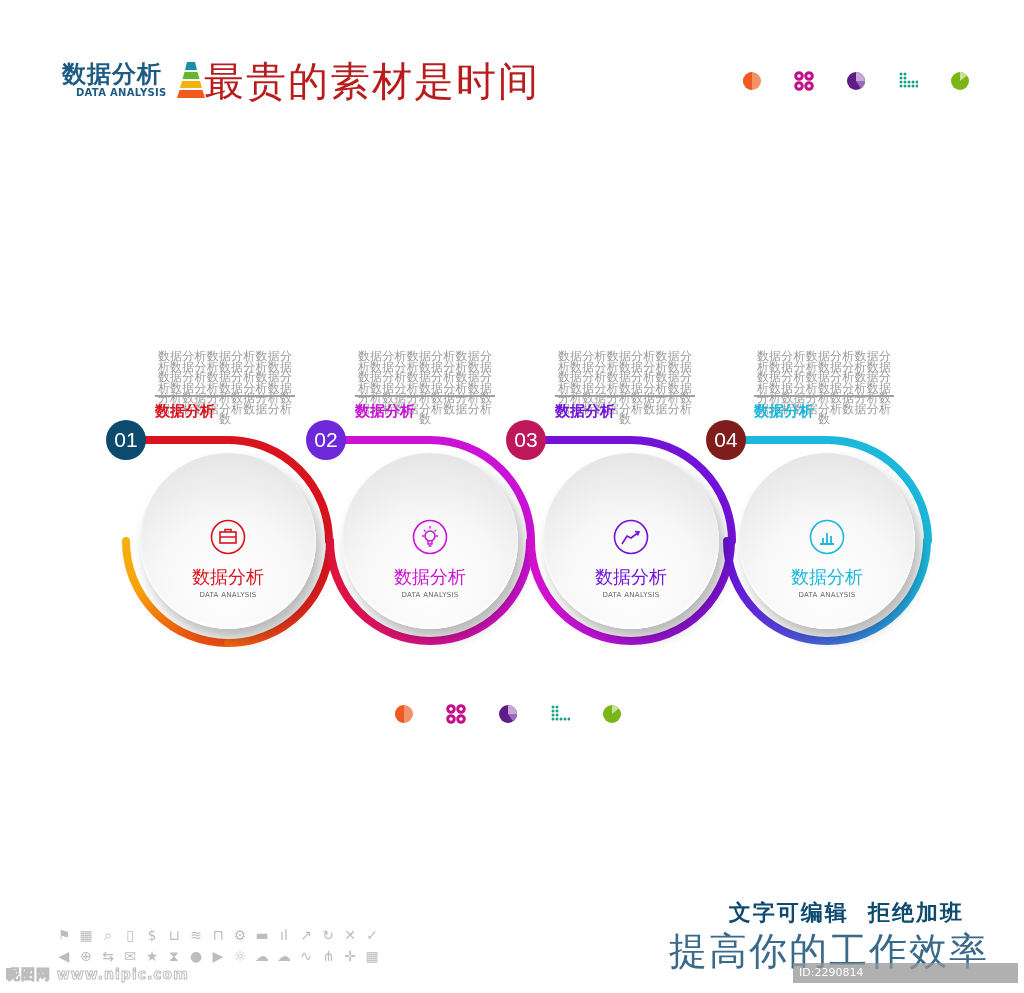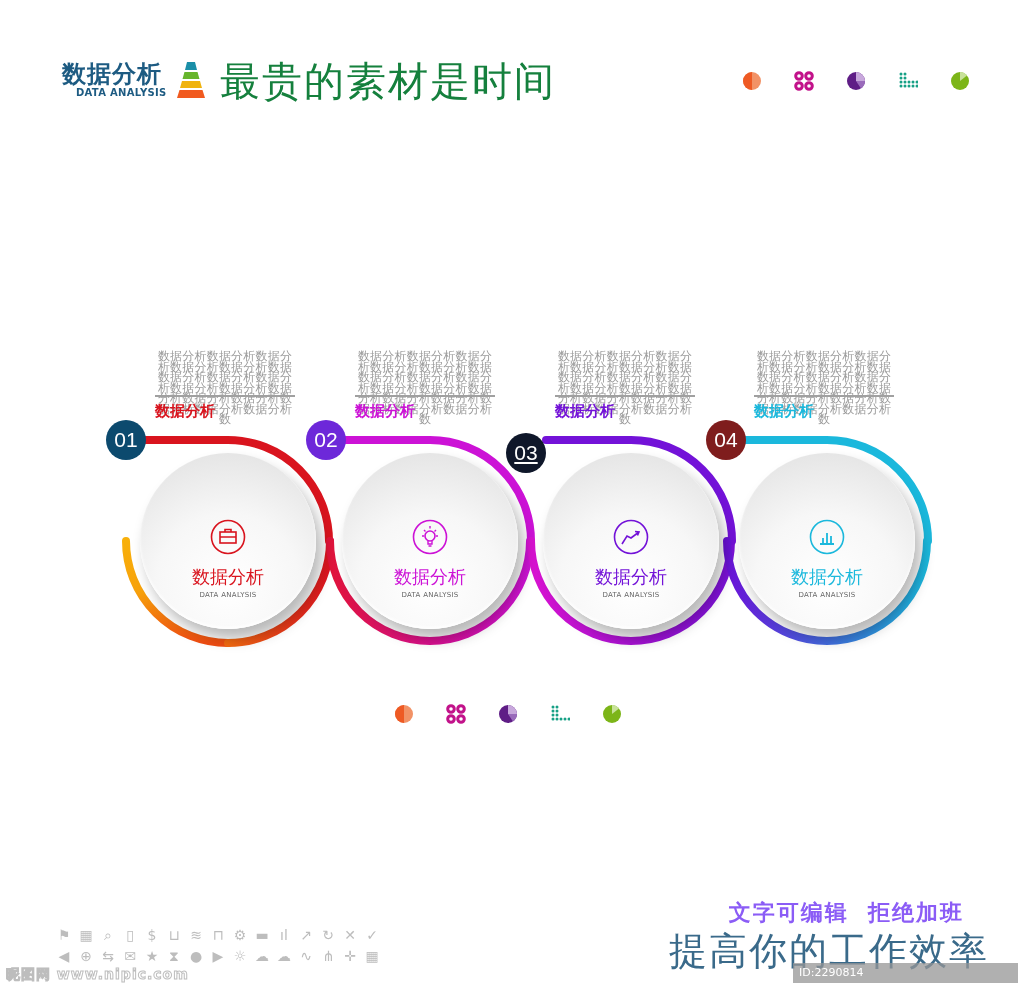--- a/index.html
+++ b/index.html
@@ -1,35 +1,35 @@
 <!DOCTYPE html>
 <html><head>
 <meta charset="utf-8">
 <style>
   html,body{margin:0;padding:0;background:#ffffff;}
   body{width:1024px;height:993px;position:relative;overflow:hidden;font-family:"DejaVu Sans","Liberation Sans",sans-serif;}
   .abs{position:absolute;}
   .brand-cn{left:62px;top:58px;font-size:24px;font-weight:bold;color:#1d5b82;letter-spacing:1px;}
   .brand-en{left:76px;top:87px;font-size:10px;color:#1d5b82;font-weight:bold;letter-spacing:0.3px;}
-  .headline{left:220px;top:54px;font-size:40px;color:#15803d;font-weight:200;letter-spacing:2px;font-family:"DejaVu Sans",sans-serif;}
+  .headline{left:204px;top:54px;font-size:40px;color:#b91c1c;font-weight:200;letter-spacing:2px;font-family:"DejaVu Sans",sans-serif;}
   .pyramid{left:176px;top:62px;width:30px;height:36px;}
   .mini-icons{display:flex;align-items:center;}
   .mini-icons .mi{width:20px;height:20px;margin-right:32px;}
   .desc{width:140px;font-size:12px;line-height:10.5px;color:#9a9a9a;letter-spacing:0.2px;word-break:break-all;text-align:center;}
   .desc-rule{width:140px;height:2px;background:#a0a0a0;}
   .desc-title{font-size:15px;font-weight:bold;}
   .badge{width:40px;height:40px;border-radius:50%;color:#fff;font-size:21px;line-height:40px;text-align:center;font-family:"Liberation Sans",sans-serif;}
   .disc{width:176px;height:176px;border-radius:50%;
         background:radial-gradient(circle at 50% 75%, #ffffff 0%, #f7f7f7 45%, #dedede 100%);
         box-shadow: 6px 10px 14px rgba(0,0,0,0.28), inset 0 -2px 3px rgba(255,255,255,0.9);}
   .disc-inner{position:absolute;left:0;top:0;width:176px;height:176px;text-align:center;}
   .disc-icon{position:absolute;left:70px;top:66px;width:36px;height:36px;}
   .disc-cn{position:absolute;left:0;width:176px;top:112px;font-size:18px;font-weight:300;}
   .disc-en{position:absolute;left:0;width:176px;top:138px;font-size:7px;color:#666;letter-spacing:0.3px;}
-  .tagline{right:60px;top:898px;font-size:22px;font-weight:bold;color:#8b5cf6;letter-spacing:2px;}
+  .tagline{right:60px;top:898px;font-size:22px;font-weight:bold;color:#0c4a6e;letter-spacing:2px;}
   .slogan{left:669px;top:926px;font-size:38px;color:#3a6a8a;font-weight:200;letter-spacing:2px;}
   .watermark-id{left:793px;top:963px;width:225px;height:20px;background:rgba(150,150,150,0.75);color:#fff;font-size:11px;line-height:20px;padding-left:6px;box-sizing:border-box;}
   .icon-row{display:flex;gap:6px;}
   .icon-row .gi{width:16px;height:16px;color:#bdbdbd;font-size:14px;line-height:16px;text-align:center;}
   .nipic{left:6px;top:966px;font-size:14px;color:#c9c9c9;font-weight:bold;letter-spacing:1px;-webkit-text-stroke:1px #bdbdbd;color:#fff;}
 </style>
 </head>
 <body>
 
 <div class="abs brand-cn">数据分析</div>
@@ -156,21 +156,21 @@
       <path d="M16 22 V25 H20 V22 M16.5 27 H19.5 M18 7 V9.5 M10 17 H12 M24 17 H26 M12 11 L13.5 12.5 M24 11 L22.5 12.5" fill="none" stroke="#cc12d6" stroke-width="1.4"></path>
     </svg>
     <div class="disc-cn" style="color:#cc12d6;">数据分析</div>
     <div class="disc-en">DATA ANALYSIS</div>
   </div>
 </div>
 
 <div class="abs desc" style="left:555px;top:351px;">数据分析数据分析数据分析数据分析数据分析数据数据分析数据分析数据分析数据分析数据分析数据分析数据分析数据分析数据分析数据分析数据分析数</div>
 <div class="abs desc-rule" style="left:555px;top:395px;"></div>
 <div class="abs desc-title" style="left:555px;top:402px;color:#7312d8;">数据分析</div>
-<div class="abs badge" style="left:506px;top:433px;background:#0f172a;text-decoration:underline;">03</div>
+<div class="abs badge" style="left:506px;top:420px;background:#be185d;">03</div>
 <div class="abs disc" style="left:543px;top:453px;">
   <div class="disc-inner">
     <svg class="disc-icon" viewBox="0 0 36 36">
       <circle cx="18" cy="18" r="16.5" fill="none" stroke="#7312d8" stroke-width="1.6"></circle>
       <path d="M9 25 L14 17 L18 19 L26 13 M22 12.5 L26 13 L24.5 16.5" fill="none" stroke="#7312d8" stroke-width="1.6"></path>
     </svg>
     <div class="disc-cn" style="color:#7312d8;">数据分析</div>
     <div class="disc-en">DATA ANALYSIS</div>
   </div>
 </div>

